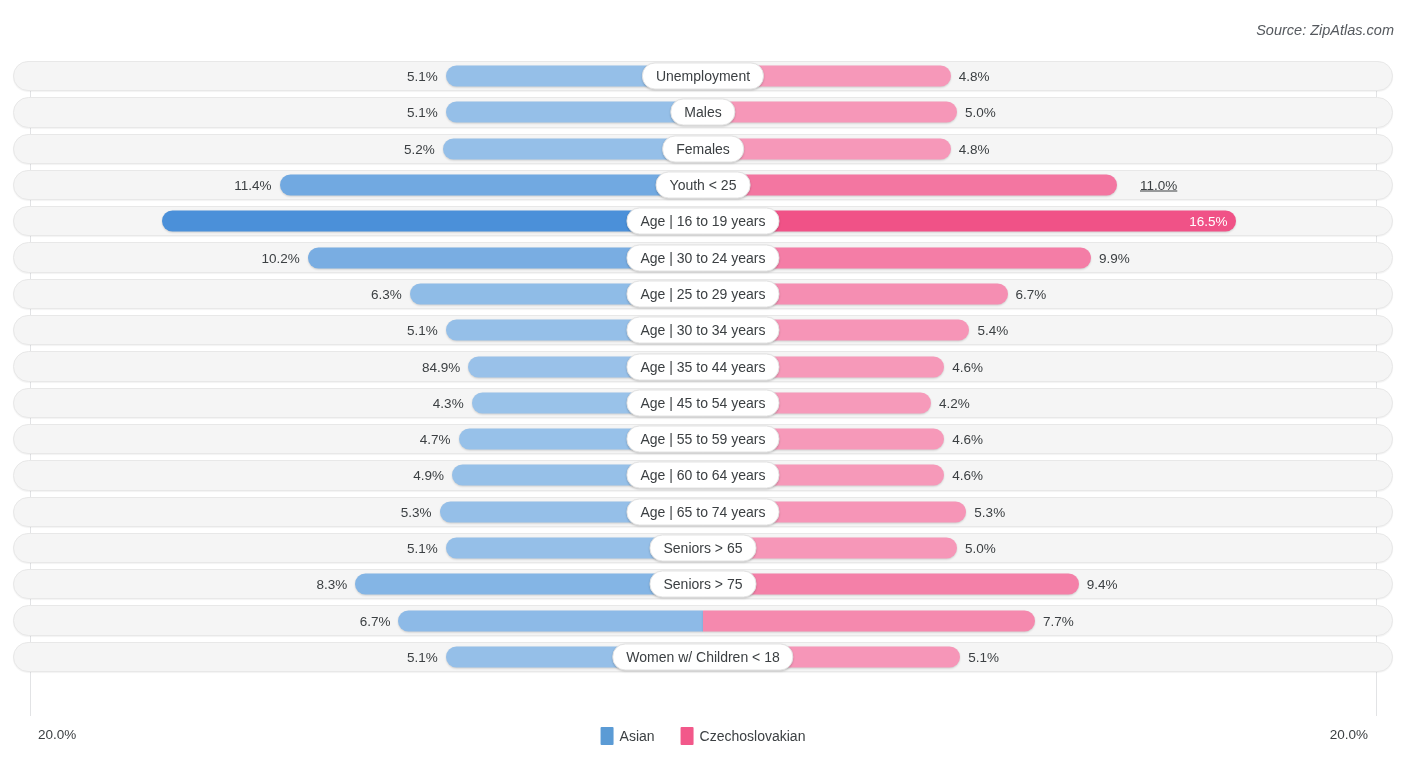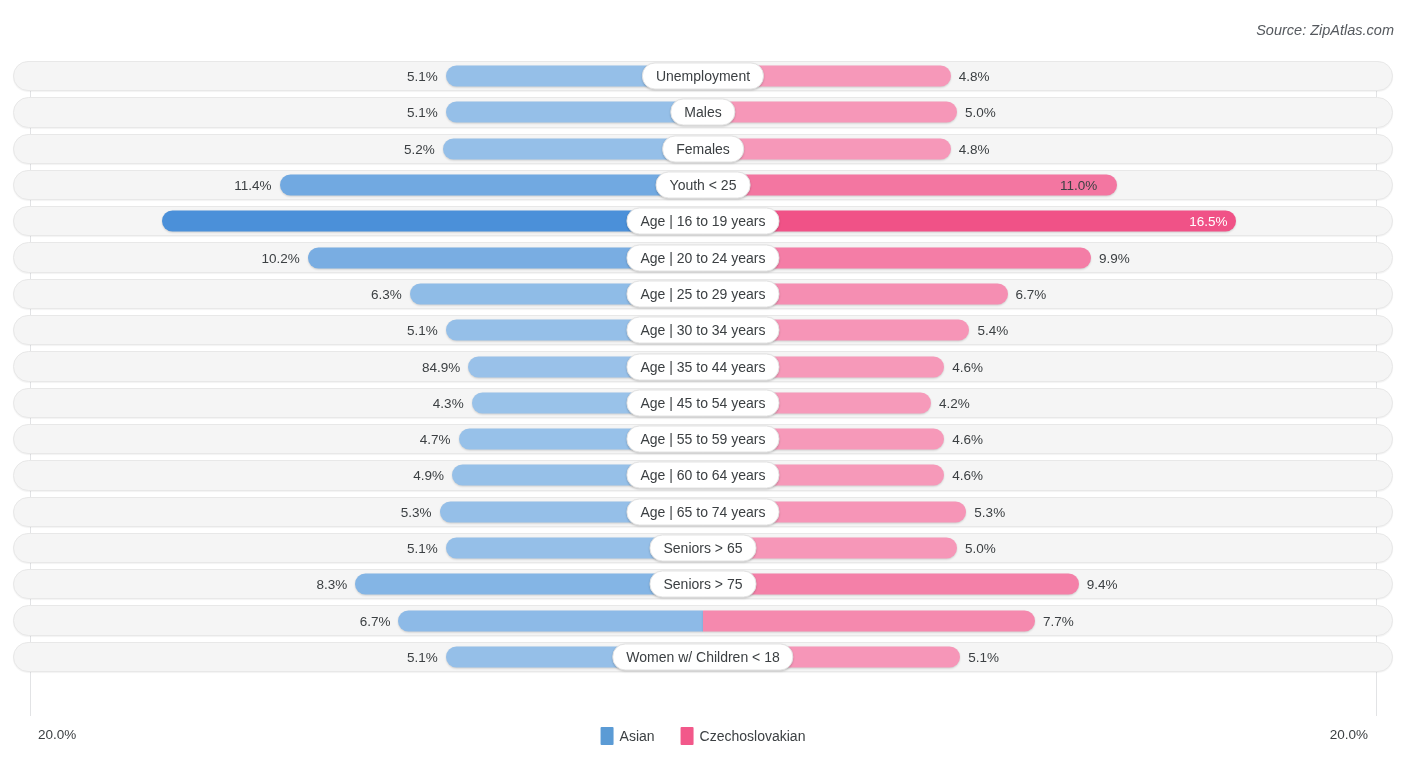--- a/index.html
+++ b/index.html
@@ -122,38 +122,38 @@
           <div class="bar bar-right" style="left: 703px; width: 247.675px; background: rgb(246, 152, 185);"></div>
           <div class="val val-left" style="left: 386.724px; width: 48px;">5.2%</div>
           <div class="val val-right" style="left: 958.675px;">4.8%</div>
           <div class="center-pill">Females</div>
         </div>
         <div class="row">
           <div class="track"></div>
           <div class="bar bar-left" style="left: 279.558px; width: 423.442px; background: rgb(113, 169, 225);"></div>
           <div class="bar bar-right" style="left: 703px; width: 414.168px; background: rgb(243, 118, 161);"></div>
           <div class="val val-left" style="left: 223.558px; width: 48px;">11.4%</div>
-          <div class="val val-right" style="left: 1060px;">11.0%</div>
+          <div class="val val-right" style="left: 1140px; text-decoration: underline;">11.0%</div>
           <div class="center-pill">Youth &lt; 25</div>
         </div>
         <div class="row">
           <div class="track"></div>
           <div class="bar bar-left" style="left: 162.492px; width: 540.508px; background: rgb(75, 144, 217);"></div>
           <div class="bar bar-right" style="left: 703px; width: 532.541px; background: rgb(240, 82, 135);"></div>
           <div class="val val-left val-inside" style="left: 173.492px; margin-top: 31px;">16.9%</div>
           <div class="val val-right val-inside" style="left: 1183.54px; width: 44px; text-align: right;">16.5%</div>
           <div class="center-pill">Age | 16 to 19 years</div>
         </div>
         <div class="row">
           <div class="track"></div>
           <div class="bar bar-left" style="left: 307.775px; width: 395.225px; background: rgb(121, 173, 226);"></div>
           <div class="bar bar-right" style="left: 703px; width: 387.977px; background: rgb(244, 125, 166);"></div>
           <div class="val val-left" style="left: 251.775px; width: 48px;">10.2%</div>
           <div class="val val-right" style="left: 1098.98px;">9.9%</div>
-          <div class="center-pill">Age | 20 to 24 years</div>
+          <div class="center-pill">Age | 30 to 24 years</div>
         </div>
         <div class="row">
           <div class="track"></div>
           <div class="bar bar-left" style="left: 409.841px; width: 293.159px; background: rgb(143, 188, 231);"></div>
           <div class="bar bar-right" style="left: 703px; width: 304.564px; background: rgb(245, 142, 178);"></div>
           <div class="val val-left" style="left: 353.841px; width: 48px;">6.3%</div>
           <div class="val val-right" style="left: 1015.56px;">6.7%</div>
           <div class="center-pill">Age | 25 to 29 years</div>
         </div>
         <div class="row">

